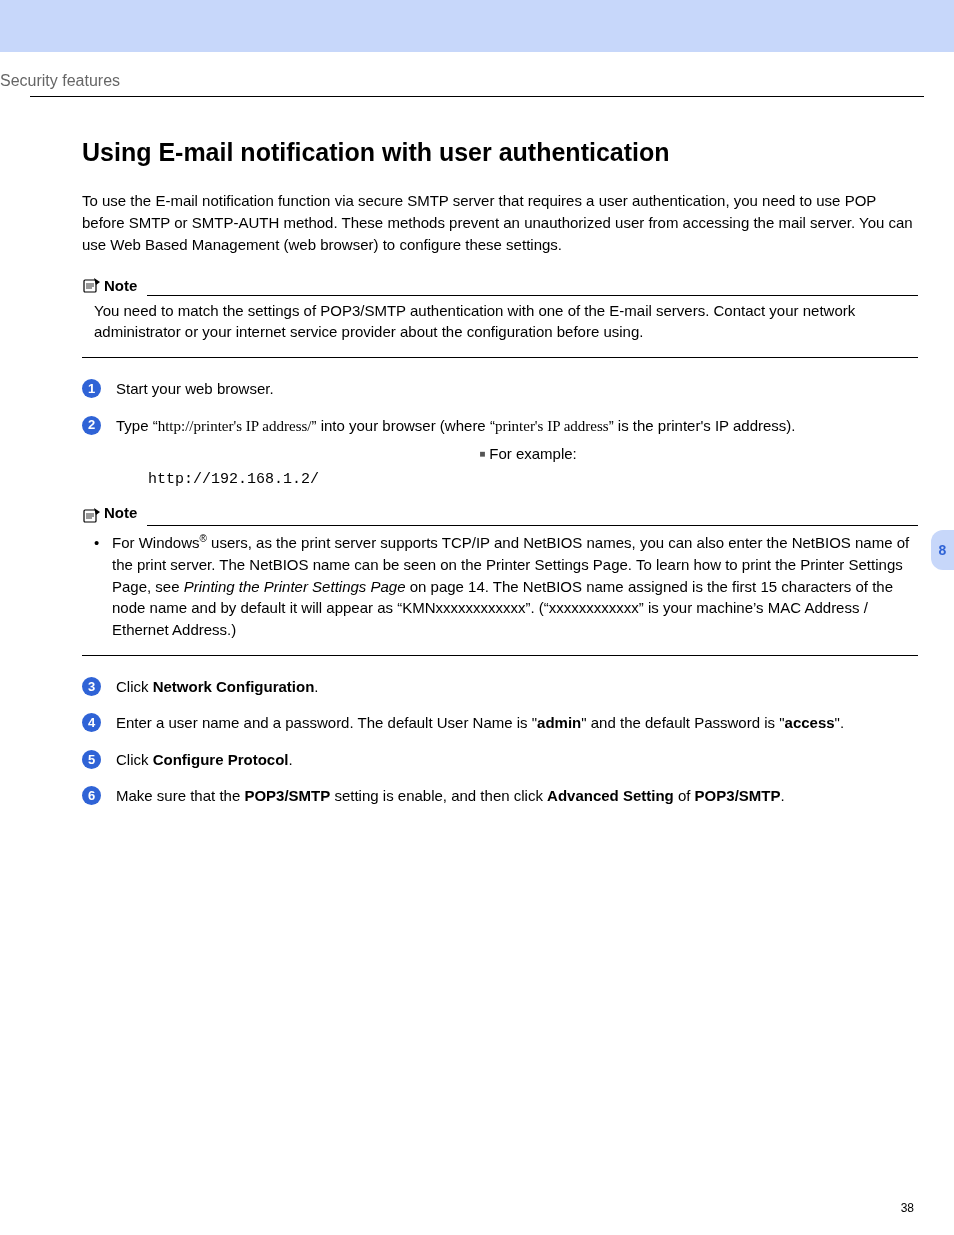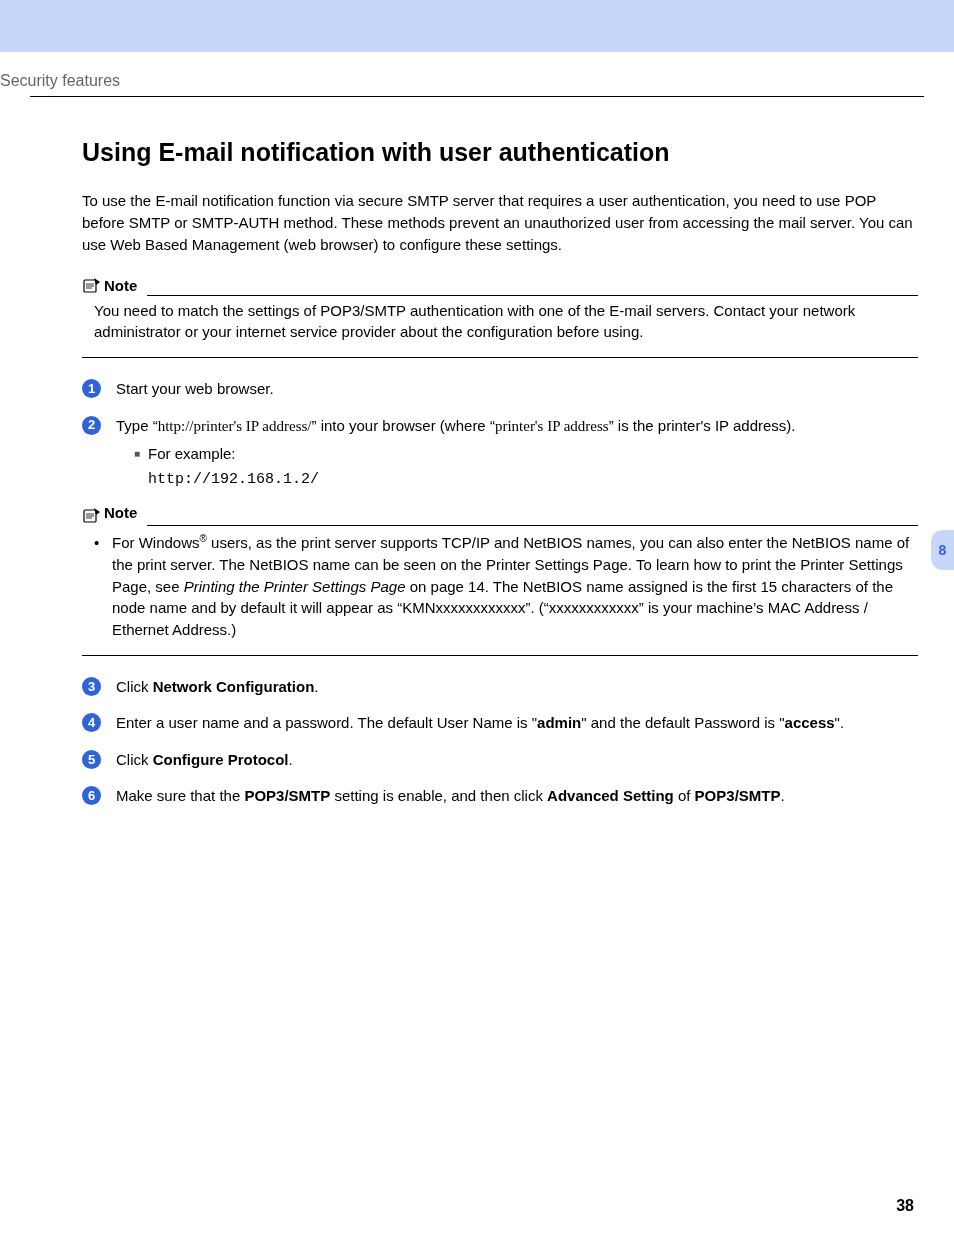--- a/index.html
+++ b/index.html
@@ -99,20 +99,21 @@
     justify-content: center;
     font-weight: bold;
     font-size: 13px;
   }
   .code {
     font-family: Liberation Serif, serif;
   }
   .sub-bullet {
     margin: 6px 0 2px 0;
     padding-left: 18px;
+    text-align: center;
   }
   .sub-bullet .sq {
     font-size: 10px;
     color: #555;
     display: inline-block;
     width: 14px;
     vertical-align: 2px;
   }
   .sub-code {
     font-family: Liberation Mono, monospace;
@@ -151,22 +152,22 @@
     align-items: center;
     justify-content: center;
     color: #2f63d6;
     font-weight: bold;
     font-size: 14px;
   }
   .footer {
     position: absolute;
     right: 40px;
     bottom: 20px;
-    font-size: 16px;
-    font-weight: bold;
+    font-size: 12px;
+    font-weight: normal;
     color: #000;
   }
   .page-wrap { position: relative; width: 954px; height: 1235px; }
   sup { font-size: 10px; }
   em.ref { font-style: italic; }
   .note-icon svg { display:block; }
 </style>
 </head>
 <body>
 <div class="page-wrap">

